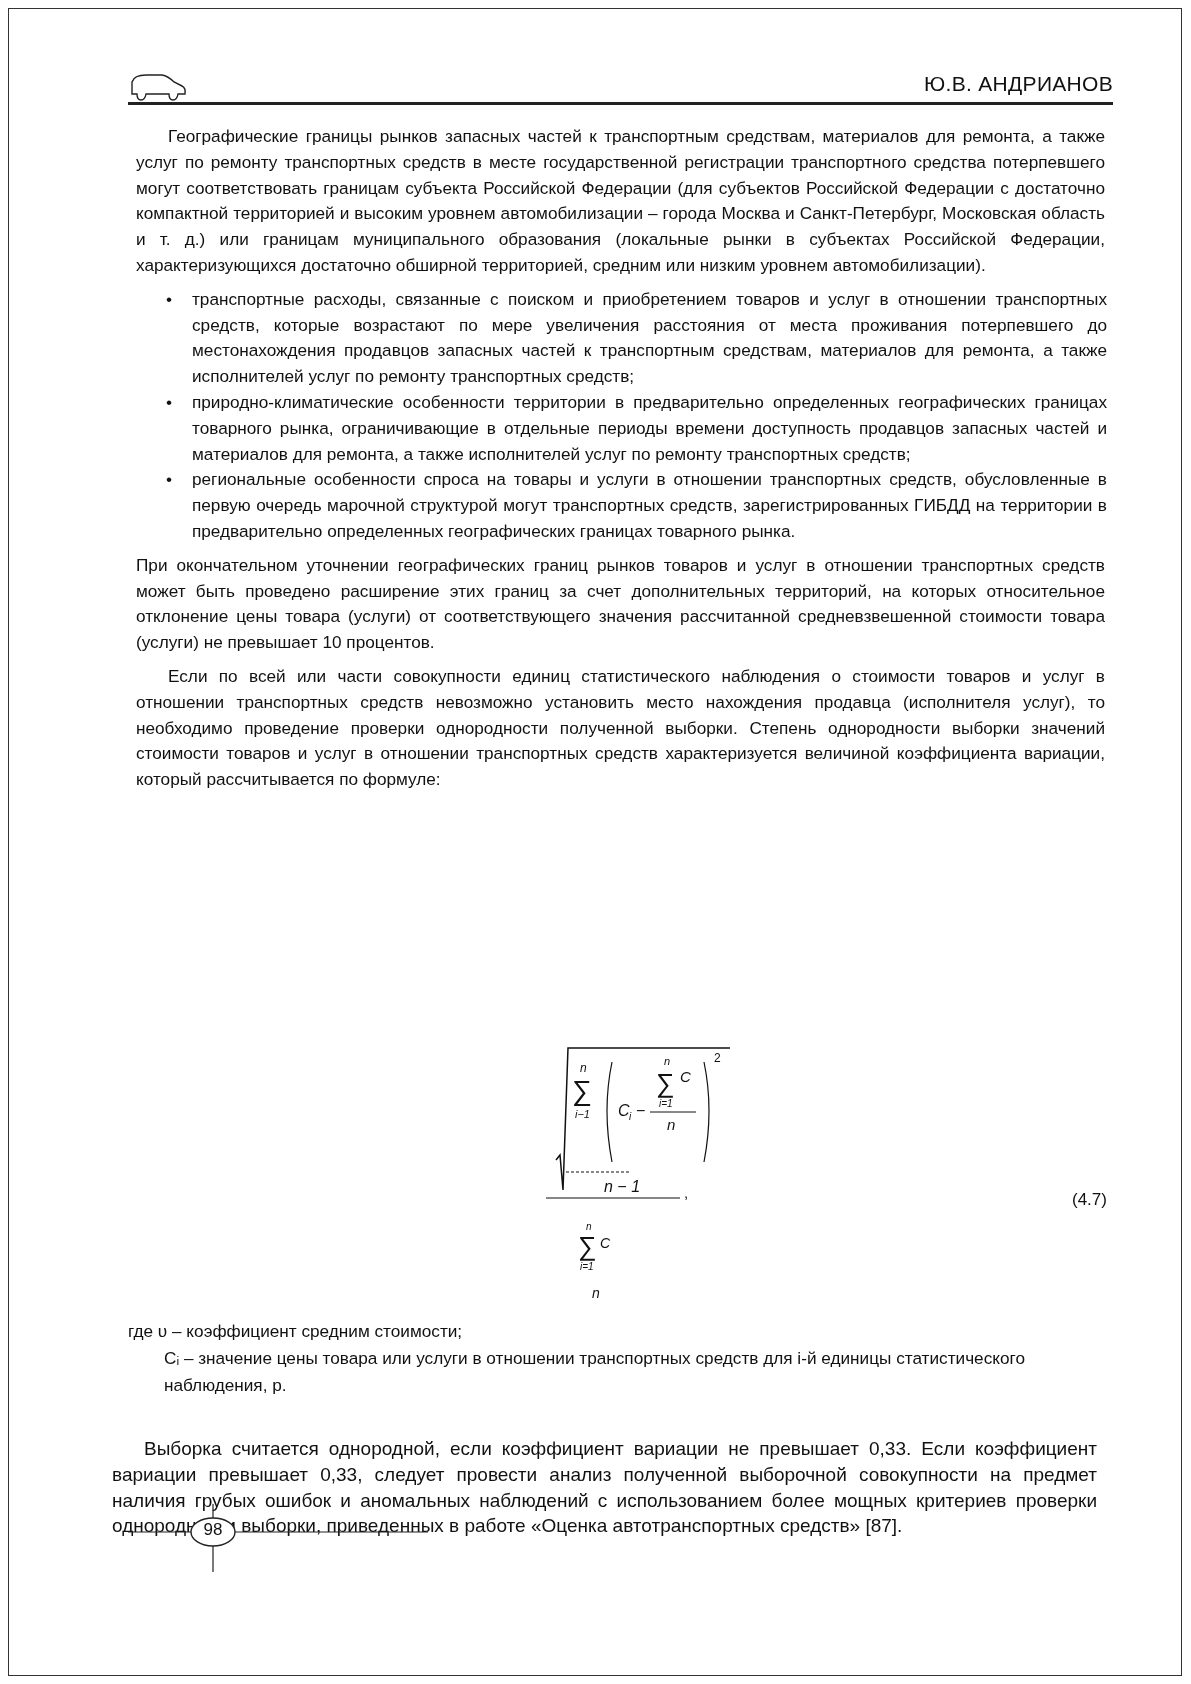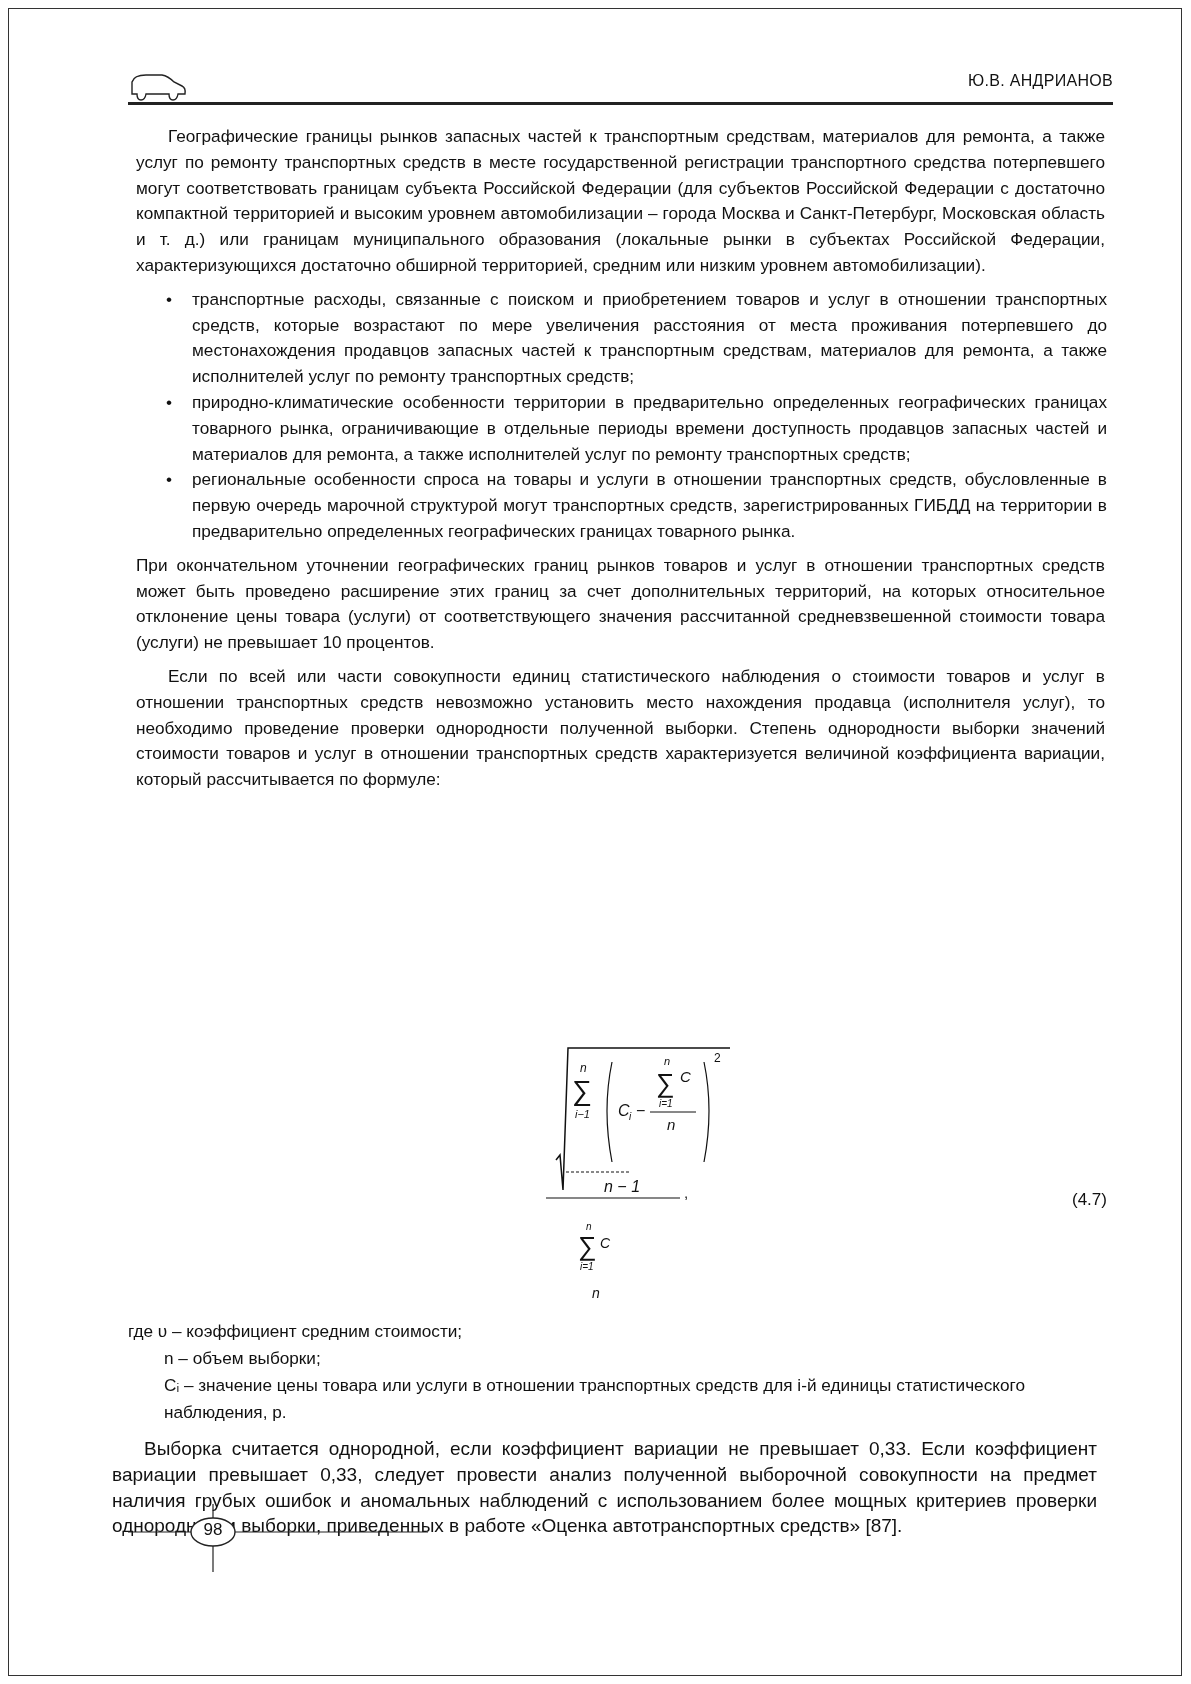--- a/index.html
+++ b/index.html
@@ -1,20 +1,20 @@
 <!DOCTYPE html>
 <html><head>
 <meta charset="utf-8">
 <style>
 html,body{margin:0;padding:0;background:#fff;}
 body{width:1191px;height:1684px;position:relative;font-family:"Liberation Sans",sans-serif;color:#111;overflow:hidden;}
 .frame{position:absolute;left:8px;top:8px;width:1172px;height:1666px;border:1.5px solid #333;}
 .header{position:absolute;left:128px;top:72px;width:985px;height:30px;}
 .car{position:absolute;left:0;top:0;}
-.author{position:absolute;right:0;top:0;font-size:16px;letter-spacing:0.3px;}
+.author{position:absolute;right:0;top:0;font-size:21px;letter-spacing:0.3px;}
 .hrule{position:absolute;left:128px;top:102px;width:985px;height:3px;background:#222;}
 .body-text{position:absolute;left:128px;top:116px;width:985px;font-size:17.2px;line-height:25.8px;text-align:justify;}
 .body-text p{margin:8px;}
 .ind{text-indent:32px;}
 ul{margin:6px;padding-left:58px;list-style:none;}
 li{position:relative;}
 li::before{content:"•";position:absolute;left:-26px;}
 .formula{position:absolute;left:500px;top:1040px;width:260px;height:270px;font-family:"Liberation Sans",sans-serif;font-style:italic;}
 .eqnum{position:absolute;left:1072px;top:1190px;font-size:17px;}
 .defs{position:absolute;left:128px;top:1318px;width:985px;font-size:17.2px;line-height:27px;}
@@ -75,21 +75,20 @@
   <text x="78" y="215" font-size="26" font-style="normal">∑</text>
   <text x="100" y="208" font-size="14">C</text>
   <text x="80" y="230" font-size="10">i=1</text>
   <text x="92" y="258" font-size="14">n</text>
  </g>
 </svg>
 <div class="eqnum">(4.7)</div>
 
 <div class="defs">
  <div>где υ – коэффициент средним стоимости;</div>
- <div class="d2">n – объем выборки;</div>
  <div class="d2">Cᵢ – значение цены товара или услуги в отношении транспортных средств для i-й единицы статистического наблюдения, р.</div>
 </div>
 
 <p class="conc ind" style="margin:0;">Выборка считается однородной, если коэффициент вариации не превышает 0,33. Если коэффициент вариации превышает 0,33, следует провести анализ полученной выборочной совокупности на предмет наличия грубых ошибок и аномальных наблюдений с использованием более мощных критериев проверки однородности выборки, приведенных в работе «Оценка автотранспортных средств» [87].</p>
 
 <div class="pageno">
  <svg width="320" height="70" style="position:absolute;left:0;top:0;">
   <line x1="0" y1="28" x2="300" y2="28" stroke="#222" stroke-width="1.2"></line>
   <line x1="85" y1="0" x2="85" y2="68" stroke="#222" stroke-width="1.2"></line>
   <ellipse cx="85" cy="28" rx="22" ry="14" fill="#fff" stroke="#222" stroke-width="1.4"></ellipse>

